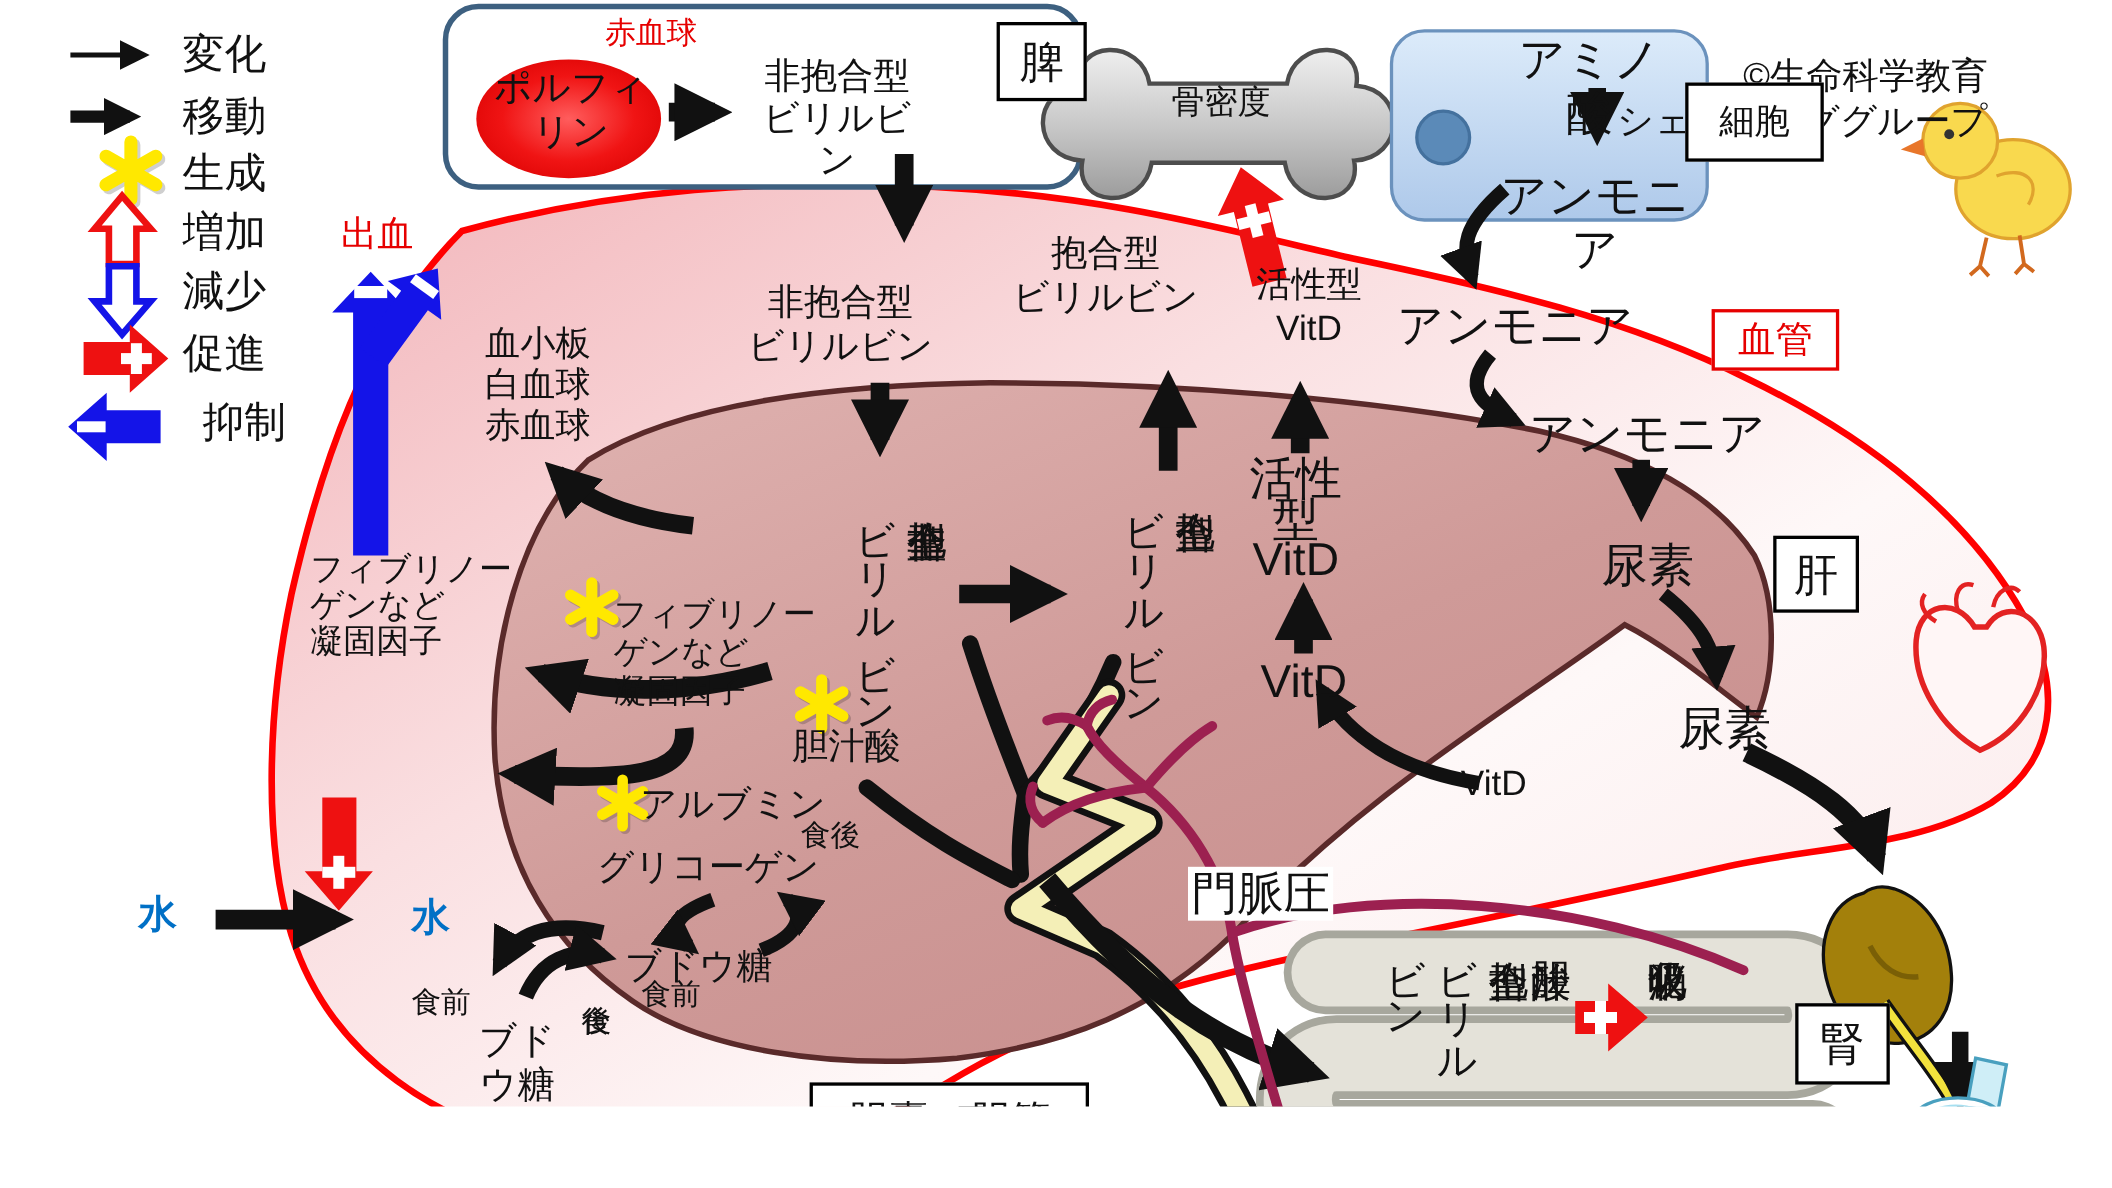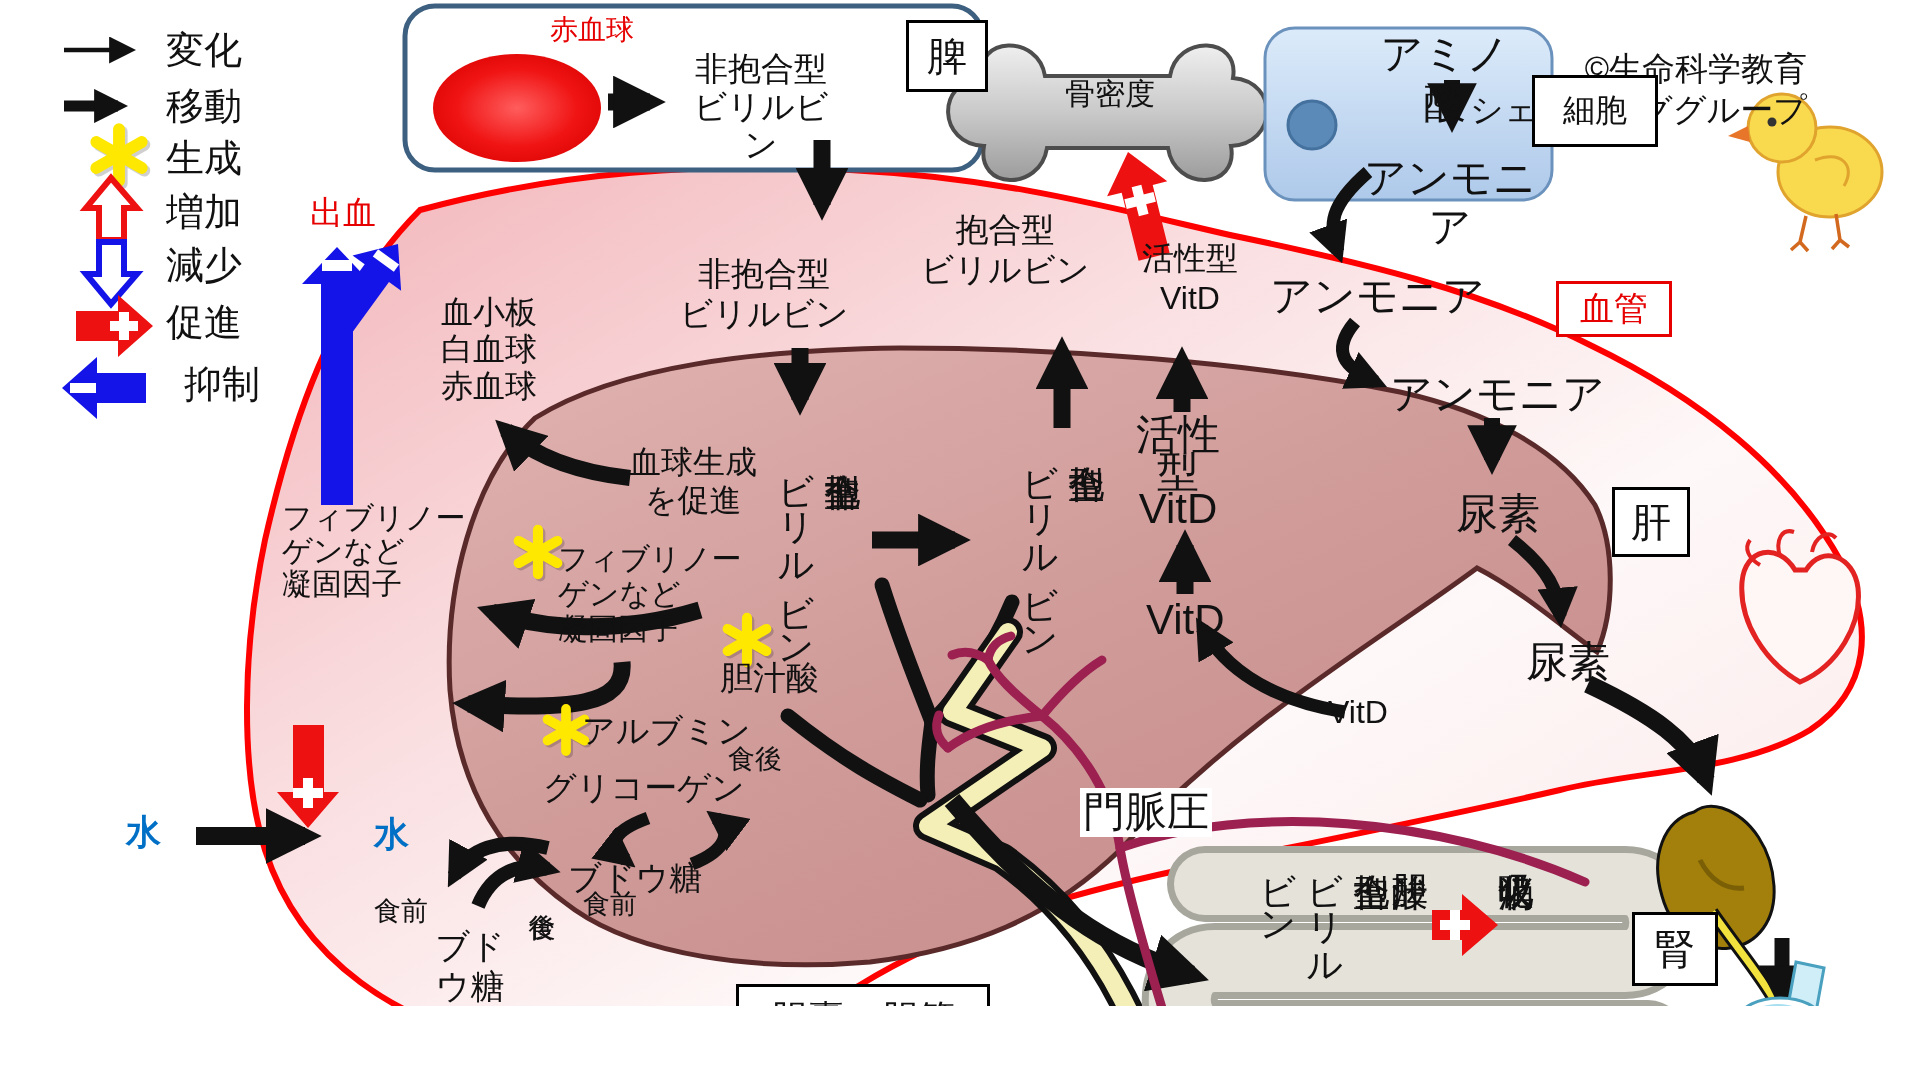--- a/index.html
+++ b/index.html
@@ -256,20 +256,22 @@
 <div class="lbl t38" style="left:166px;top:136px">生成</div>
 <div class="lbl t38" style="left:166px;top:190px">増加</div>
 <div class="lbl t38" style="left:166px;top:243px">減少</div>
 <div class="lbl t38" style="left:166px;top:300px">促進</div>
 <div class="lbl t38" style="left:184px;top:362px">抑制</div>
 
 <div class="lbl t33 r lh41" style="left:1395px;top:12px;width:412px">©生命科学教育
 シェアリンググループ</div>
 
 <div class="lbl t28 red" style="left:550px;top:14px">赤血球</div>
+<div class="lbl t34 c lh40" style="left:433px;top:60px;width:172px">ポルフィ
+リン</div>
 <div class="lbl t33 c lh38" style="left:686px;top:50px;width:150px">非抱合型
 ビリルビン</div>
 <div class="lbox" style="left:906px;top:20px;width:76px;height:66px">脾</div>
 
 <div class="lbl t30 c" style="left:1046px;top:77px;width:128px">骨密度</div>
 <div class="lbl t31 c" style="left:1365px;top:30px;width:160px">アミノ酸</div>
 <div class="lbl t31 c" style="left:1345px;top:154px;width:210px">アンモニア</div>
 <div class="lbox" style="left:1532px;top:75px;width:120px;height:66px;font-size:32px">細胞</div>
 
 <div class="lbl t32 c lh40" style="left:1118px;top:238px;width:144px">活性型
@@ -283,22 +285,20 @@
 
 <div class="lbl t31" style="left:1390px;top:370px">アンモニア</div>
 <div class="lbl t31" style="left:1456px;top:490px">尿素</div>
 <div class="lbl t31" style="left:1526px;top:638px">尿素</div>
 <div class="lbox" style="left:1612px;top:487px;width:72px;height:64px">肝</div>
 
 <div class="lbl t33 red" style="left:310px;top:194px">出血</div>
 <div class="lbl t32 c lh37" style="left:428px;top:294px;width:122px">血小板
 白血球
 赤血球</div>
-<div class="lbl t32 c lh38" style="left:608px;top:443px;width:170px">血球生成
-を促進</div>
 <div class="lbl t30 lh33" style="left:282px;top:501px;width:185px">フィブリノー
 ゲンなど
 凝固因子</div>
 <div class="lbl t30 lh35" style="left:558px;top:541px;width:185px">フィブリノー
 ゲンなど
 凝固因子</div>
 <div class="lbl t33" style="left:720px;top:659px">胆汁酸</div>
 <div class="lbl t33" style="left:582px;top:712px">アルブミン</div>
 <div class="lbl t33" style="left:543px;top:769px">グリコーゲン</div>
 <div class="lbl t27" style="left:728px;top:744px">食後</div>

